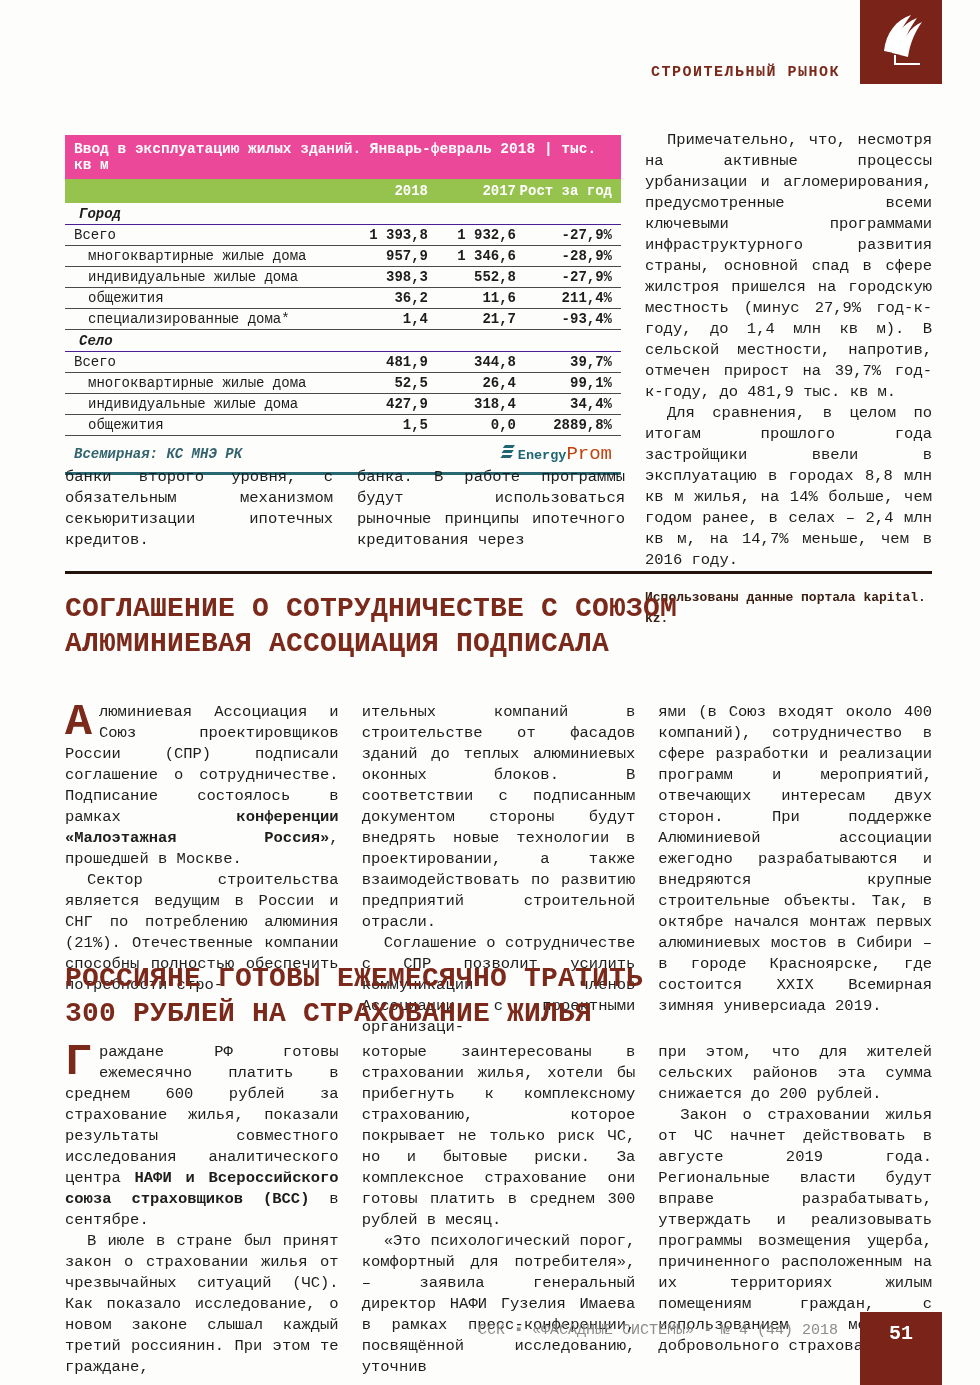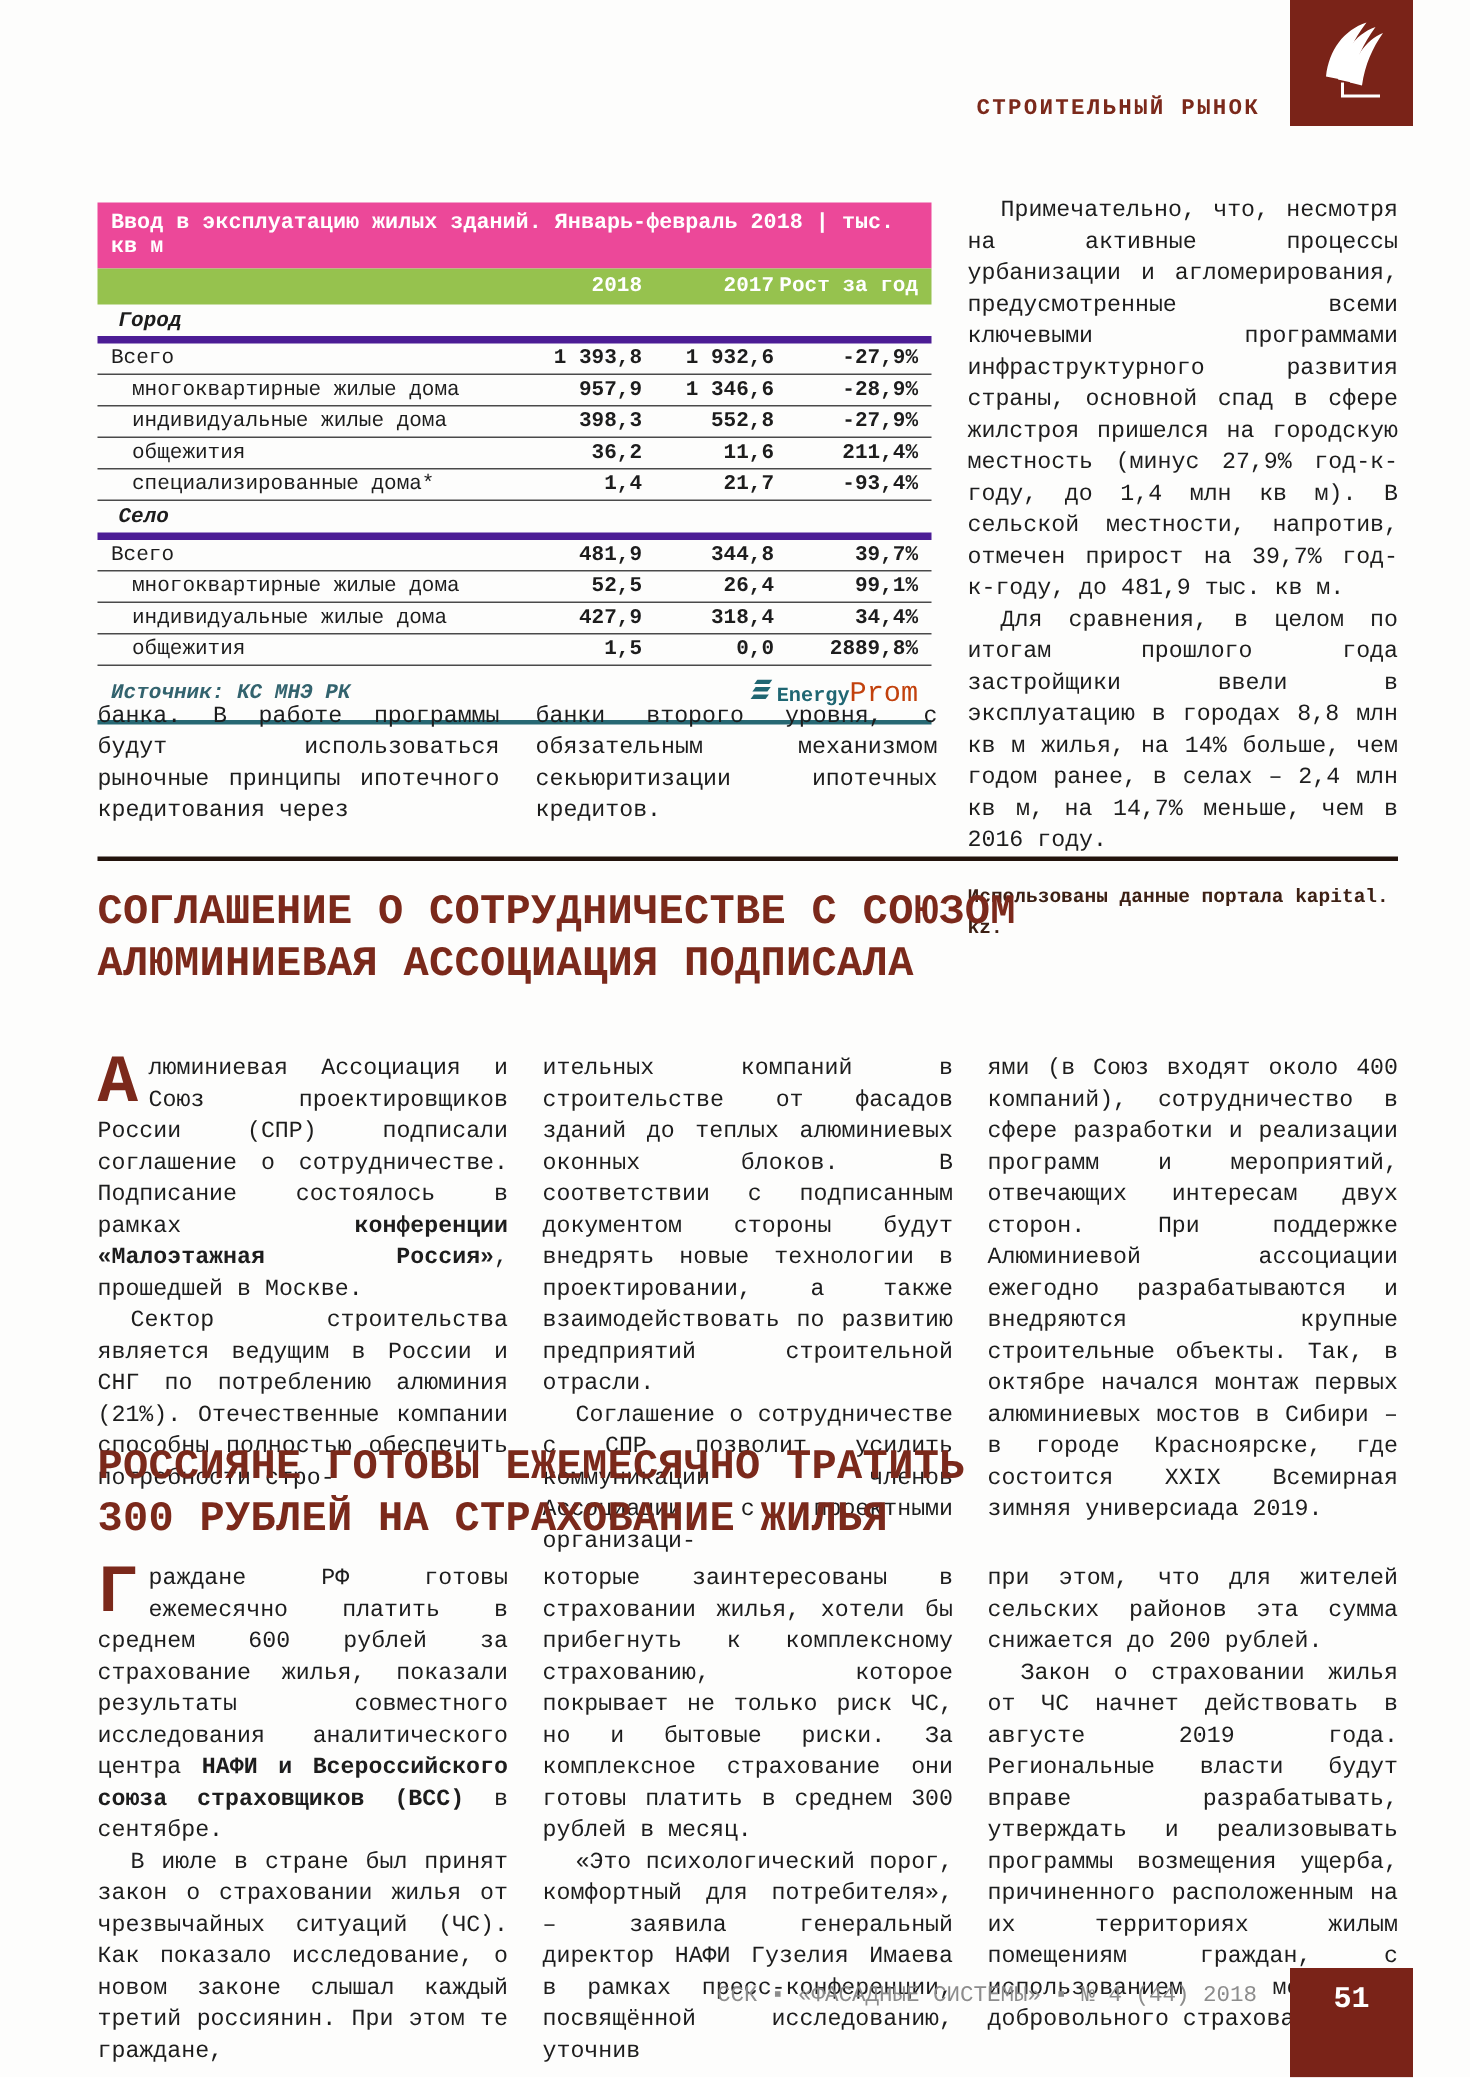--- a/index.html
+++ b/index.html
@@ -22,21 +22,21 @@
   .section-label {
     position: absolute; top: 64px; right: 140px;
     color: #7b291b; font-weight: bold; font-size: 15px;
     letter-spacing: 1.5px;
   }
   
   .table-wrap { position: absolute; left: 65px; top: 135px; width: 556px; font-size: 14px; }
   .t-title { background:#ec4899; color:#fff; font-weight:bold; padding:6px 9px; font-size:14.5px; }
   .t-cols  { background:#96c24e; color:#fff; font-weight:bold; display:flex; padding:4px 9px; }
   .t-row   { display:flex; padding:2px 9px; border-bottom:1px solid #4a4a4a; align-items:baseline; }
-  .t-section { font-style:italic; font-weight:bold; padding:3px 9px 2px 14px; border-bottom:5px solid #4c1d95; }
+  .t-section { font-style:italic; font-weight:bold; padding:3px 9px 2px 14px; border-bottom:1px solid #4c1d95; }
   .t-label { flex:1; }
   .t-row.indent .t-label { padding-left:14px; }
   .t-num { width:88px; text-align:right; font-weight:bold; }
   .t-num.g { width:96px; }
   .t-cols .t-label { flex:1; }
   .t-cols .t-num { font-weight:bold; }
   .t-source {
     display:flex; justify-content:space-between; align-items:center;
     padding:7px 9px; border-bottom:3px solid #276873;
     font-style:italic; font-weight:bold; color:#33636e;
@@ -154,21 +154,21 @@
       <span class="t-num g">34,4%</span>
     </div>
     <div class="t-row indent">
       <span class="t-label">общежития</span>
       <span class="t-num">1,5</span>
       <span class="t-num">0,0</span>
       <span class="t-num g">2889,8%</span>
     </div>
 
     <div class="t-source">
-      <span>Источник: КС МНЭ РК</span>
+      <span>Всемирная: КС МНЭ РК</span>
       <span class="eprom">
         <span>
           <svg width="15" height="14" viewBox="0 0 15 14">
             <path d="M5 0 h10 l-2.2 3 h-10 z" fill="#1f6672"></path>
             <path d="M3.8 5 h10 l-2.2 3 h-10 z" fill="#1f6672"></path>
             <path d="M2.6 10 h10 l-2.2 3 h-10 z" fill="#1f6672"></path>
           </svg>
         </span>
         <span><span class="e-bold">Energy</span><span class="e-light">Prom</span></span>
       </span>
@@ -176,24 +176,24 @@
   </div>
 
   <div class="right-col bodytext">
     <p>Примечательно, что, несмотря на активные процессы урбанизации и агломерирования, предусмотренные всеми ключевыми программами инфраструктурного развития страны, основной спад в сфере жилстроя пришелся на городскую местность (минус 27,9% год-к-году, до 1,4 млн кв м). В сельской местности, напротив, отмечен прирост на 39,7% год-к-году, до 481,9 тыс. кв м.</p>
     <p>Для сравнения, в целом по итогам прошлого года застройщики ввели в эксплуатацию в городах 8,8 млн кв м жилья, на 14% больше, чем годом ранее, в селах – 2,4 млн кв м, на 14,7% меньше, чем в 2016 году.</p>
     <p class="credit">Использованы данные портала kapital. kz.</p>
   </div>
 
   <div class="intro-cols bodytext">
     <div class="col">
+        <p class="noindent">банки второго уровня, с обязательным механизмом секьюритизации ипотечных кредитов.</p>
+      </div>
+    <div class="col">
         <p class="noindent">банка. В работе программы будут использоваться рыночные принципы ипотечного кредитования через</p>
-      </div>
-    <div class="col">
-        <p class="noindent">банки второго уровня, с обязательным механизмом секьюритизации ипотечных кредитов.</p>
       </div>
   </div>
 
   <div class="divider"></div>
 
   <div class="headline h-art1">
     <div>СОГЛАШЕНИЕ О СОТРУДНИЧЕСТВЕ С СОЮЗОМ</div>
     <div>АЛЮМИНИЕВАЯ АССОЦИАЦИЯ ПОДПИСАЛА</div>
   </div>
 

